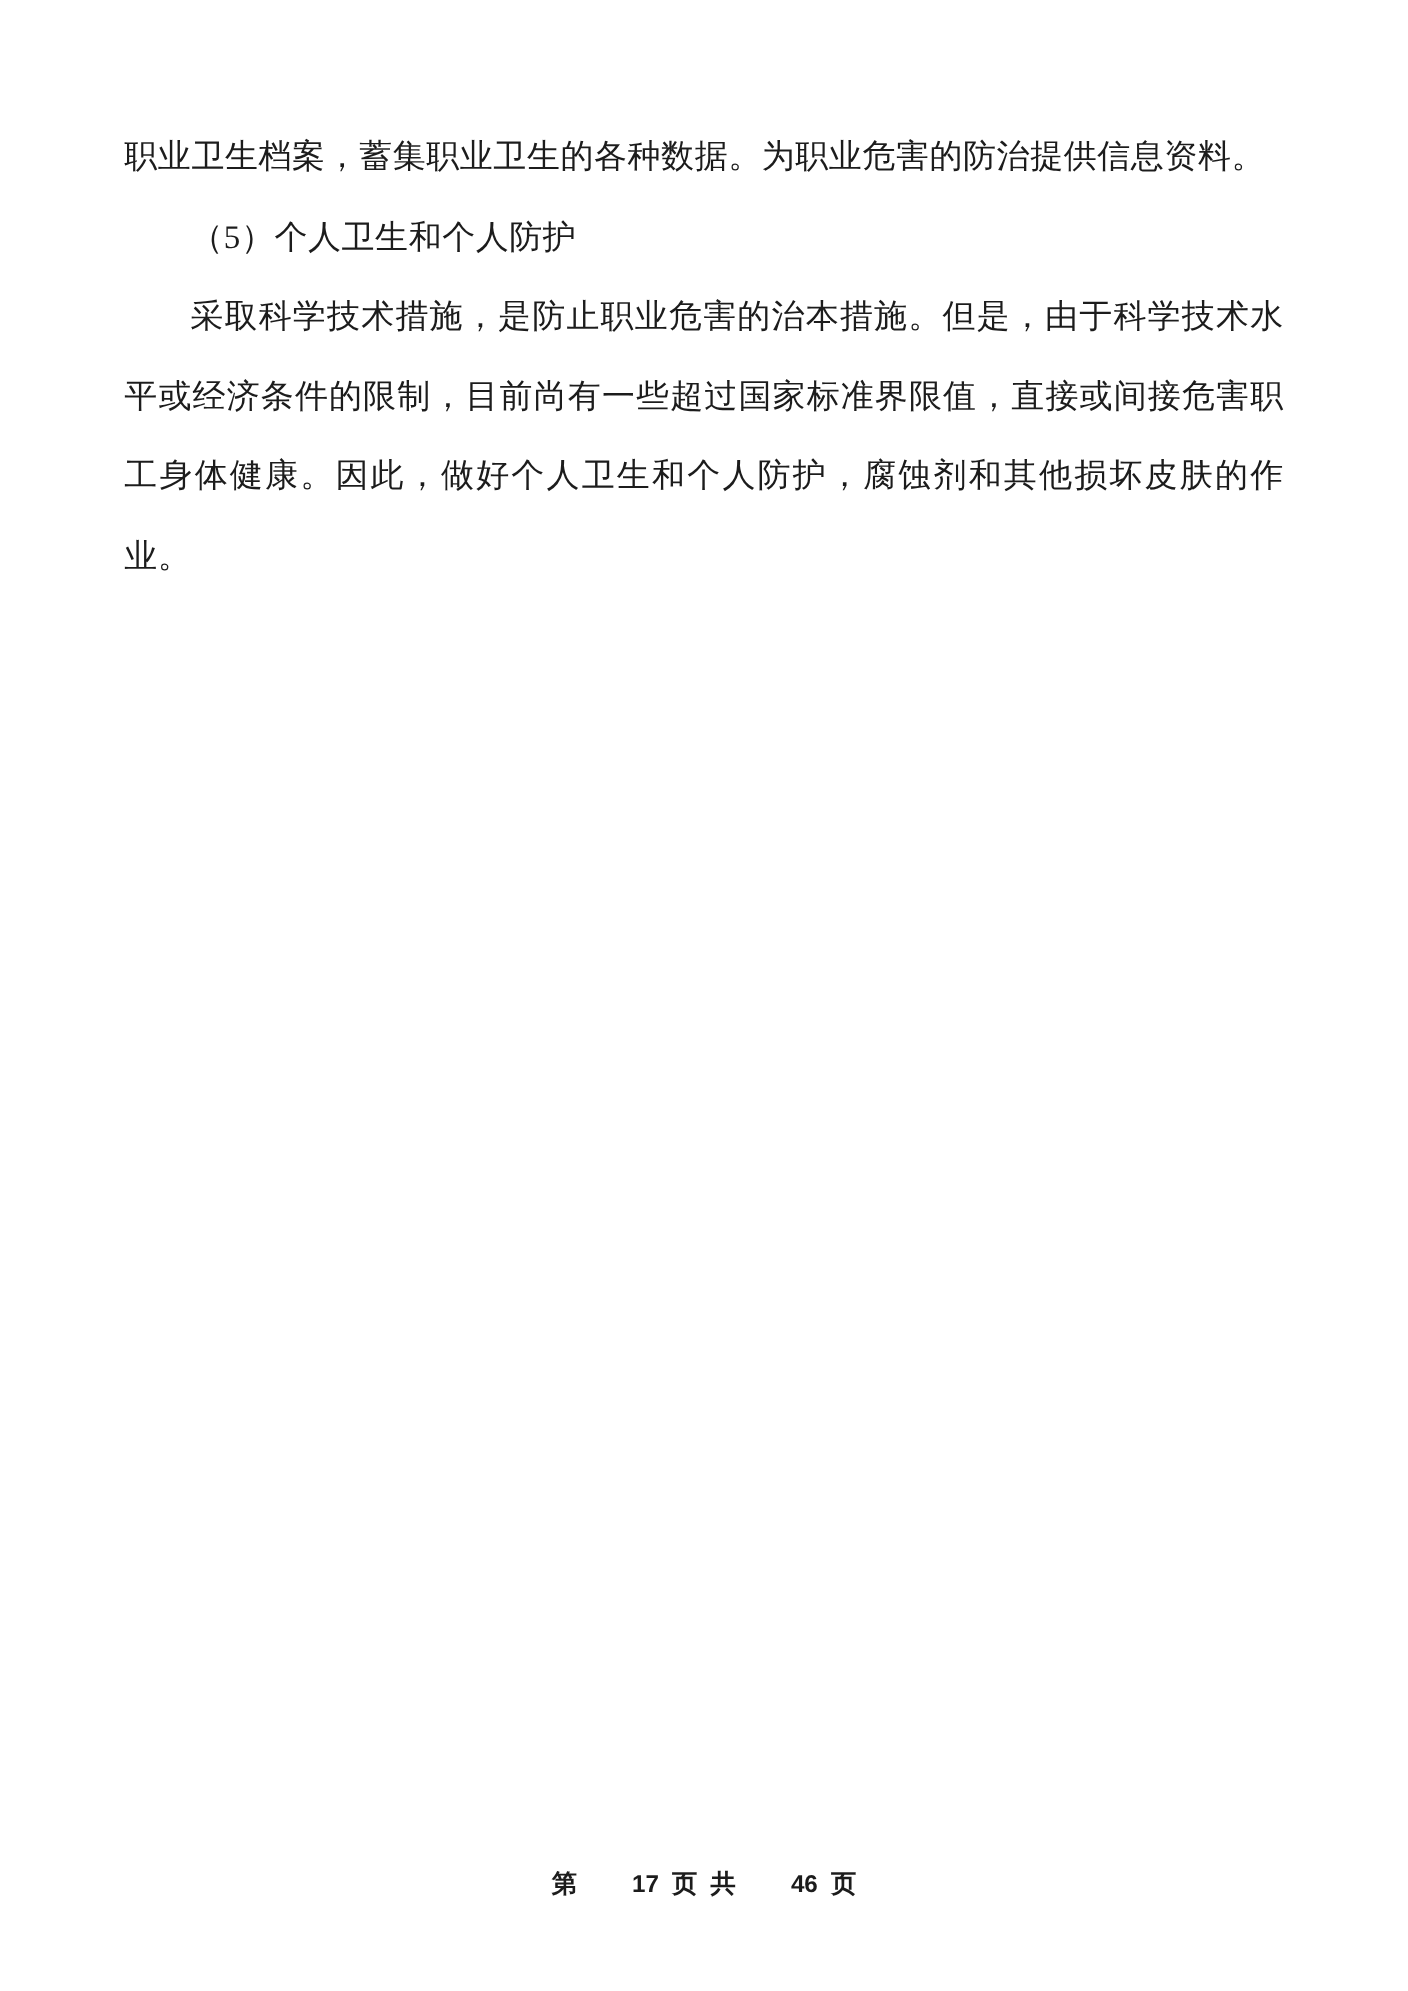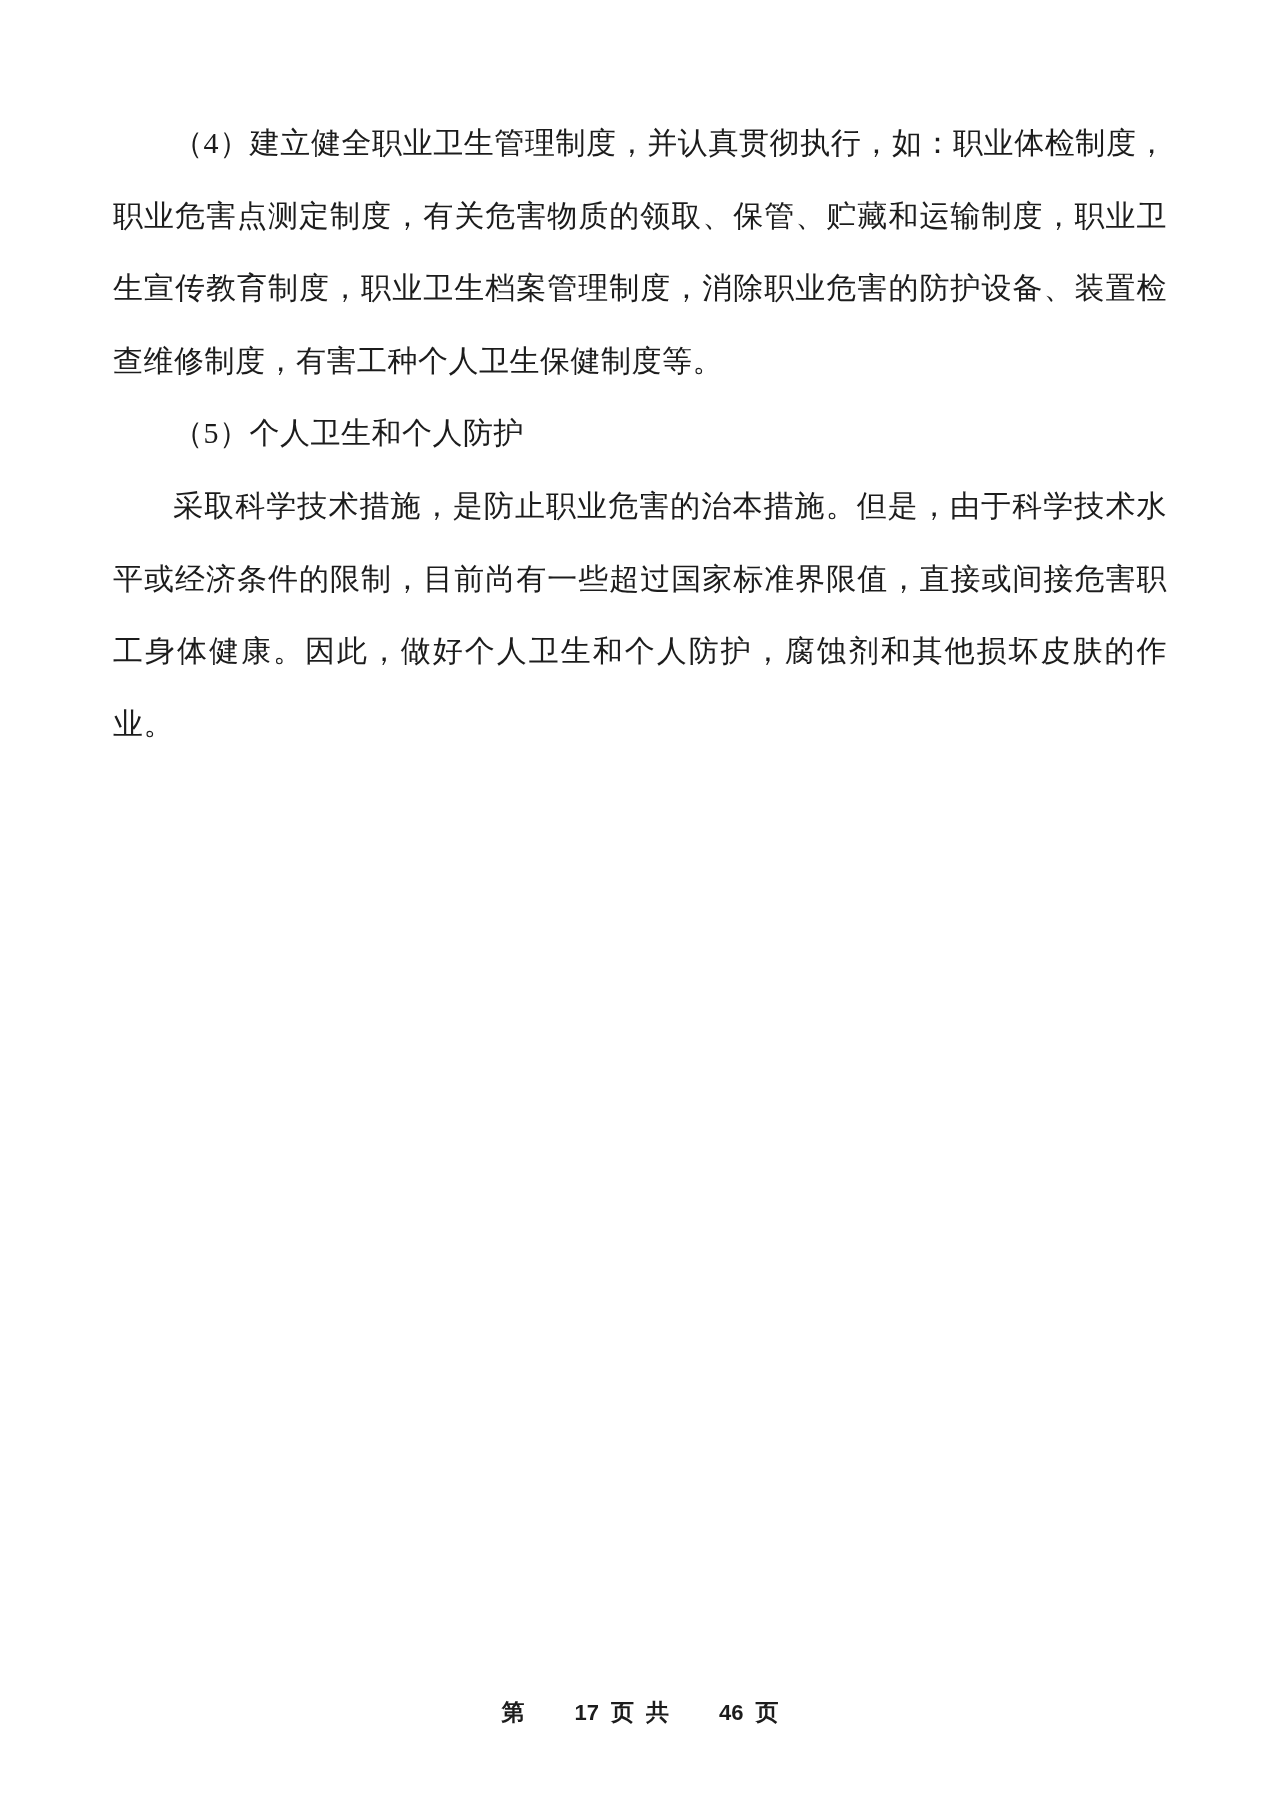--- a/index.html
+++ b/index.html
@@ -53,21 +53,21 @@
   }
   .footer .cn {
     font-weight: 600;
   }
 </style>
 </head>
 <body>
 
 <div class="page">
   <div class="content">
-    <p class="para indent">（4）建立健全职业卫生管理制度，并认真贯彻执行，如：职业体检制度，职业危害点测定制度，有关危害物质的领取、保管、贮藏和运输制度，职业卫生宣传教育制度，职业卫生档案管理制度，消除职业危害的防护设备、装置检查维修制度，有害工种个人卫生保健制度等。</p>
+    <p class="para">职业卫生档案，蓄集职业卫生的各种数据。为职业危害的防治提供信息资料。</p>
     <p class="para indent">（5）个人卫生和个人防护</p>
     <p class="para indent">采取科学技术措施，是防止职业危害的治本措施。但是，由于科学技术水平或经济条件的限制，目前尚有一些超过国家标准界限值，直接或间接危害职工身体健康。因此，做好个人卫生和个人防护，腐蚀剂和其他损坏皮肤的作业。</p>
   </div>
 
   <div class="footer">
     <span class="cn">第</span>
     <span class="num">17</span>
     <span class="cn">页</span>
     <span class="cn">共</span>
     <span class="num">46</span>

